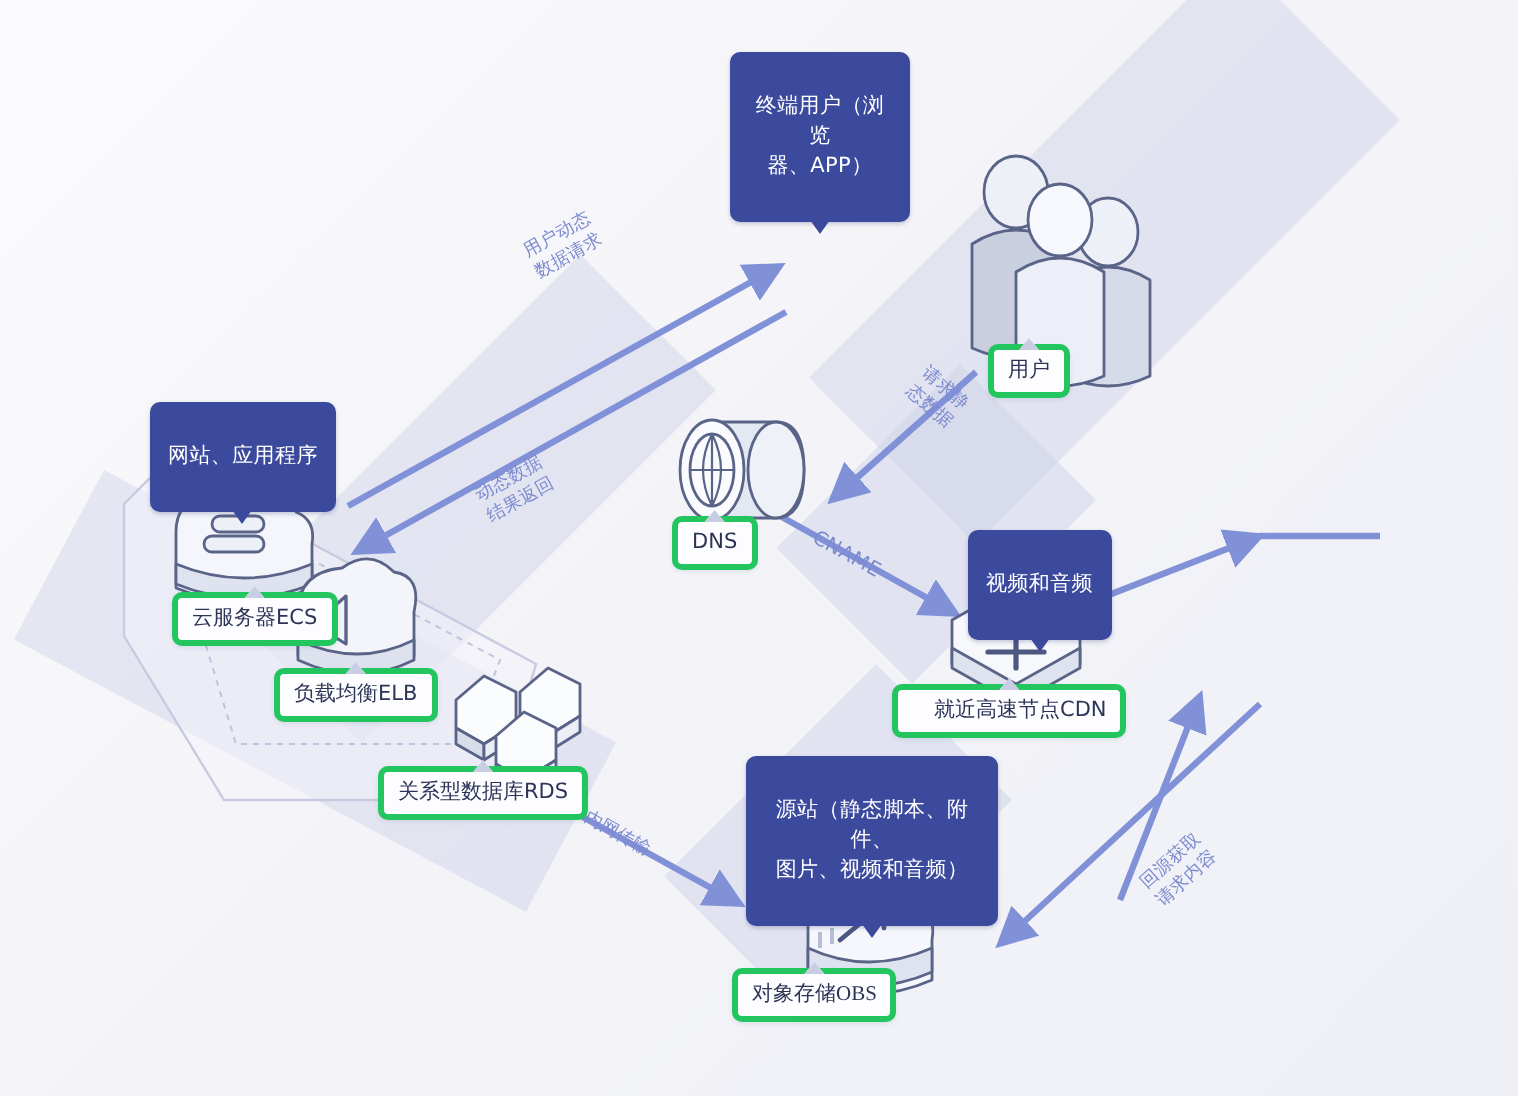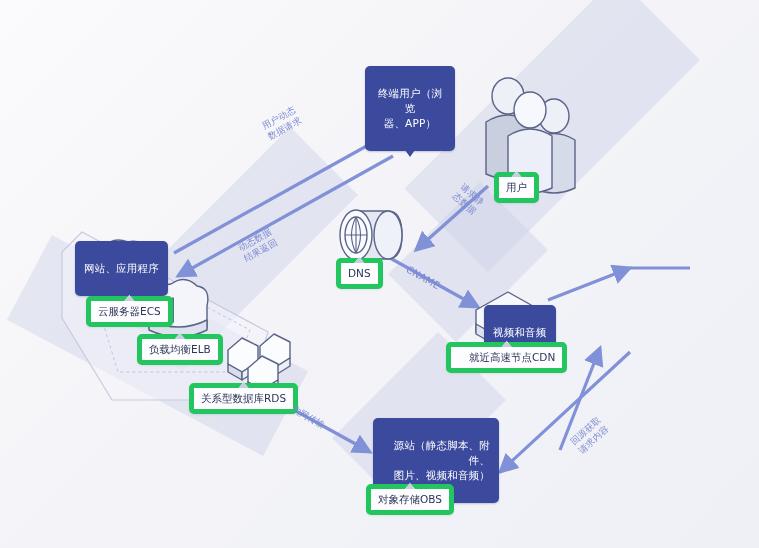--- a/index.html
+++ b/index.html
@@ -10,31 +10,31 @@
   }
   #stage{position:absolute;inset:0;}
 
   
   .band{position:absolute;background:#ccd0e6;opacity:.45;transform-origin:0 0;}
 
   
   .badge{
     position:absolute;background:#3c4a9e;color:#fff;border-radius:5px;
     font-size:10.5px;line-height:15px;text-align:center;padding:5px 9px;
-    letter-spacing:.2px;white-space:pre-line;box-shadow:0 1px 2px rgba(40,50,110,.25);margin-top:40px;
+    letter-spacing:.2px;white-space:pre-line;box-shadow:0 1px 2px rgba(40,50,110,.25);
   }
   .badge .tail{
     position:absolute;left:50%;margin-left:-5px;bottom:-6px;width:0;height:0;
     border-left:5px solid transparent;border-right:5px solid transparent;
     border-top:7px solid #3c4a9e;
   }
 
   
   .plate{
-    position:absolute;background:#fdfdff;border:5px solid #22c55e;border-radius:5px;
+    position:absolute;background:#fdfdff;border:3px solid #22c55e;border-radius:5px;
     color:#2d3557;font-size:10.5px;line-height:13px;padding:4px 7px;white-space:nowrap;
     box-shadow:0 1px 2px rgba(60,70,130,.10);
   }
   .plate .tail-up{
     position:absolute;left:50%;margin-left:-5px;top:-6px;width:10px;height:6px;
     background:#fdfdff;clip-path:polygon(50% 0,100% 100%,0 100%);
   }
   .plate .tail-up:before{
     content:"";position:absolute;left:-1px;top:-1px;width:12px;height:7px;
     background:#c9cde4;clip-path:polygon(50% 0,100% 100%,0 100%);z-index:-1;
@@ -197,21 +197,21 @@
   <div class="badge" style="left:75px;top:201px;">
     <span>网站、应用程序</span>
     <i class="tail"></i>
   </div>
 
   <div class="badge" style="left:484px;top:265px;">
     <span>视频和音频</span>
     <i class="tail"></i>
   </div>
 
-  <div class="badge" style="left:373px;top:378px;width:108px;text-align:right;">
+  <div class="badge" style="left:373px;top:378px;width:108px;">
     <span>源站（静态脚本、附件、
 图片、视频和音频）</span>
     <i class="tail"></i>
   </div>
 
   <div class="plate" style="left:494px;top:172px;">
     <i class="tail-up"></i>
     <span>用户</span>
   </div>
 
@@ -233,21 +233,21 @@
   <div class="plate" style="left:336px;top:258px;">
     <i class="tail-up"></i>
     <span>DNS</span>
   </div>
 
   <div class="plate" style="left:446px;top:342px;padding-left:18px;">
     <i class="tail-up"></i>
     <span>就近高速节点CDN</span>
   </div>
 
-  <div class="plate" style="left:366px;top:484px;">
+  <div class="plate" style="left:366px;top:484px;font-family:Liberation Serif, serif;">
     <i class="tail-up"></i>
     <span>对象存储OBS</span>
   </div>
 
   <div class="pathlabel" style="left:252px;top:112px;width:60px;transform:rotate(-29deg);">用户动态
 数据请求</div>
 
   <div class="pathlabel" style="left:228px;top:234px;width:60px;transform:rotate(-29deg);">动态数据
 结果返回</div>
 

